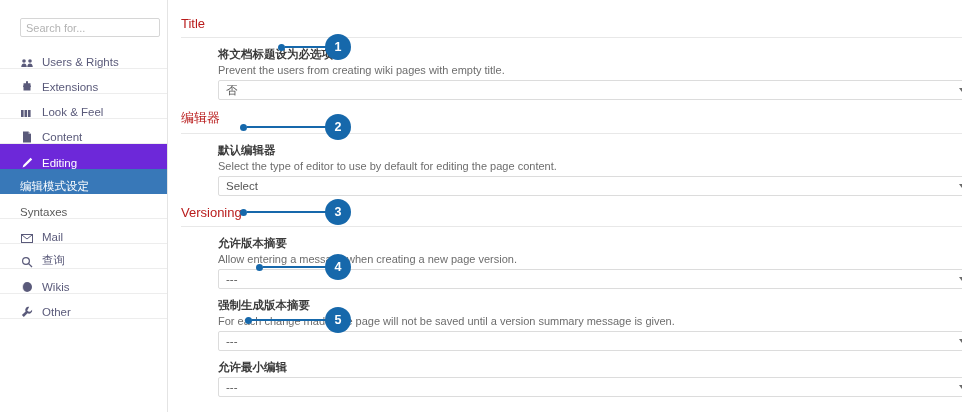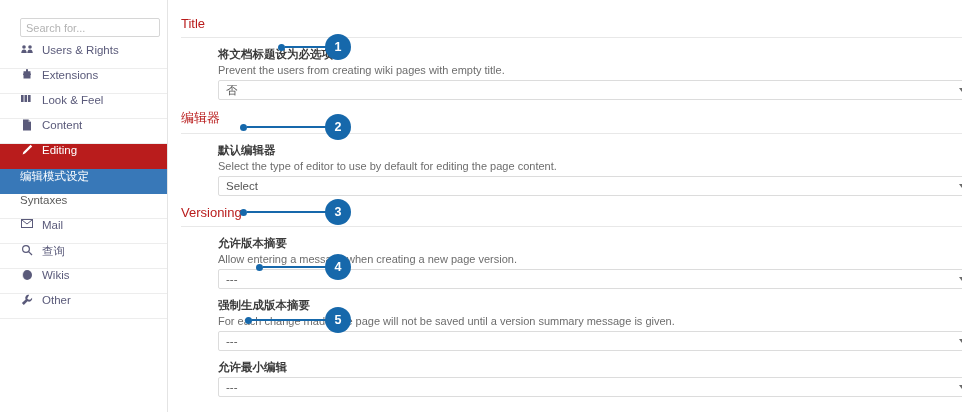--- a/index.html
+++ b/index.html
@@ -48,41 +48,41 @@
     font-size: 11px;
     color: #4a4a4a;
     padding: 1px 5px;
     outline: none;
   }
   .search-input::placeholder { color: #b3b3b3; }
 
   .nav { margin-top: 3px; }
   .nav-item {
     display: flex;
-    align-items: flex-start;
+    align-items: flex-end;
     height: 25px;
     padding-left: 20px;
     border-bottom: 1px solid #ededed;
     color: #5a5a7a;
     font-size: 11.5px;
     box-sizing: border-box;
     cursor: pointer;
     background: #fff;
   }
   .nav-item .ic {
     width: 14px;
     min-width: 14px;
     margin-right: 8px;
     display: inline-flex;
     align-items: center;
     justify-content: center;
     color: #5a5a7a;
   }
   .nav-item.active {
-    background: #b91c1c;
+    background: #6d28d9;
     color: #ffffff;
     border-bottom: none;
   }
   .nav-item.active .ic { color: #ffffff; }
   .nav-item.subactive {
     background: #3878b8;
     color: #ffffff;
     border-bottom: none;
     font-size: 11.5px;
   }

